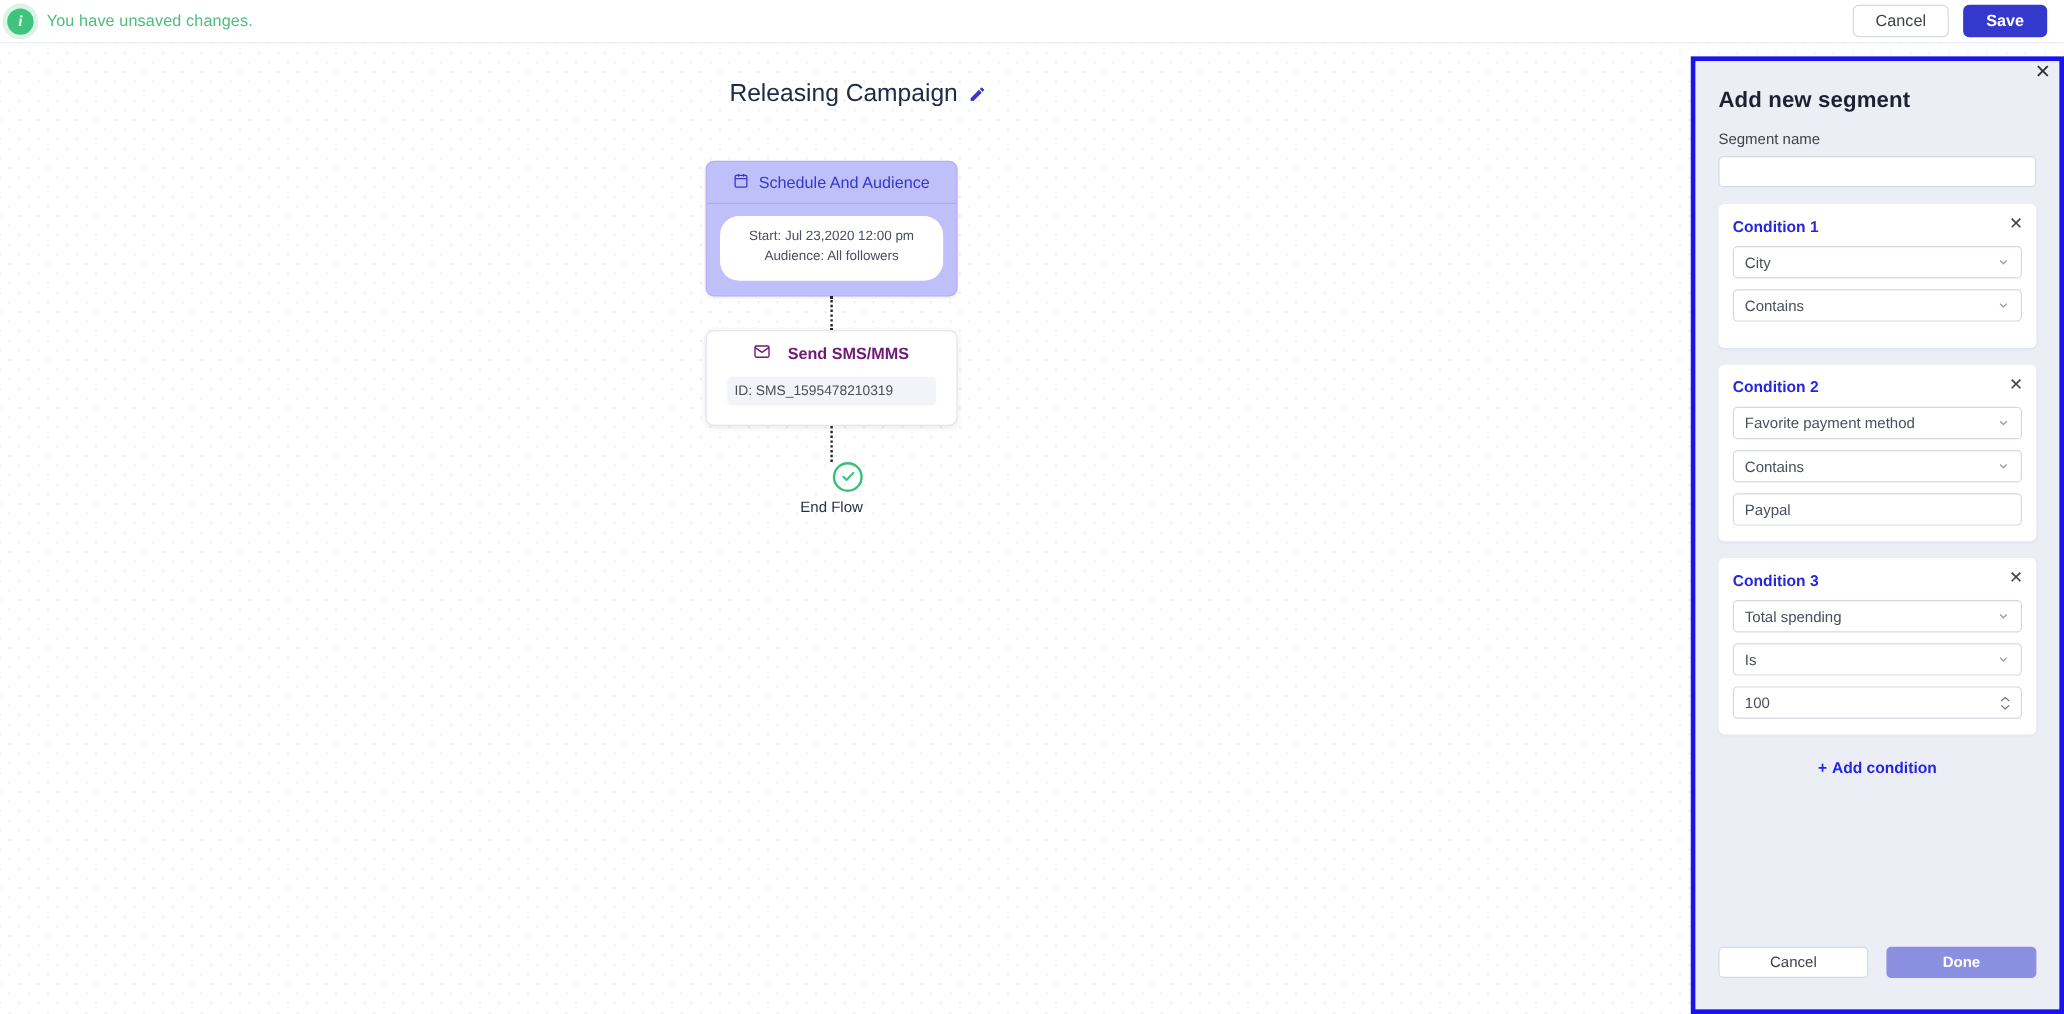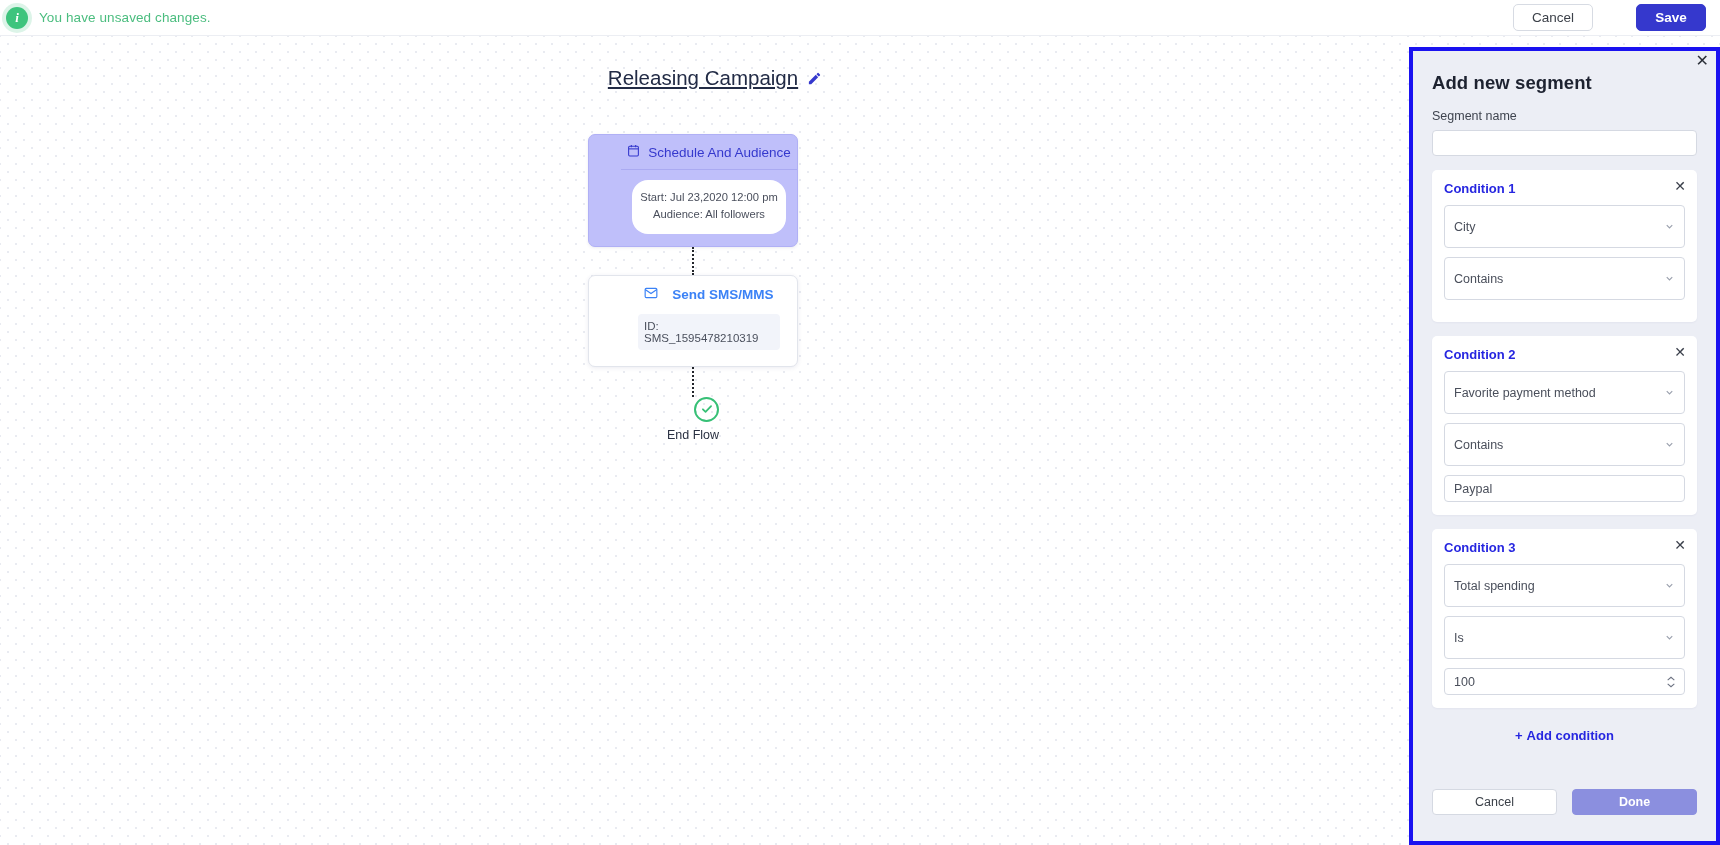--- a/index.html
+++ b/index.html
@@ -71,21 +71,20 @@
     background: #ffffff;
     border: 1px solid #d7dbe3;
     color: #3c4149;
   }
   .btn-save-top {
     background: #3538cd;
     border: 1px solid #3538cd;
     color: #ffffff;
     font-weight: bold;
     min-width: 70px;
-    margin-left: 31px;
   }
 
   
   .canvas {
     position: absolute;
     top: 36px; left: 0;
     width: 1720px; height: 809px;
     background-color: #ffffff;
     background-image:
       radial-gradient(circle, #e9ebf1 1px, transparent 1.1px),
@@ -100,21 +99,20 @@
     top: 30px;
     left: 0; right: 0;
     text-align: center;
     font-size: 20.5px;
     color: #222b45;
     display: flex;
     align-items: center;
     justify-content: center;
     gap: 9px;
     padding-right: 290px;
-    text-decoration: underline;
   }
   .pencil-icon {
     display: inline-flex;
     color: #3538cd;
     cursor: pointer;
   }
 
   
   .node-stack {
     position: absolute;
@@ -123,21 +121,20 @@
     width: 210px;
     display: flex;
     flex-direction: column;
     align-items: center;
   }
 
   .node {
     width: 210px;
     border-radius: 7px;
     cursor: pointer;
-    padding-left: 32px;
   }
   .node-schedule {
     background: #bfbffa;
     border: 1px solid #b0b0f5;
     box-shadow: 0 1px 3px rgba(60,60,120,0.10);
   }
   .node-head {
     height: 35px;
     display: flex;
     align-items: center;
@@ -157,21 +154,21 @@
     color: #4a4f5c;
     line-height: 1.55;
   }
 
   .node-sms {
     background: #ffffff;
     border: 1px solid #e2e5ec;
     box-shadow: 0 1px 4px rgba(60,60,120,0.10);
   }
   .node-sms .node-head {
-    color: #3b82f6;
+    color: #701a75;
     font-weight: bold;
     border-bottom: none;
     height: 38px;
     font-size: 13.5px;
     gap: 14px;
   }
   .node-sms .node-body {
     margin: 0 17px 16px 17px;
     background: #f2f4fa;
     border-radius: 4px;
@@ -280,21 +277,21 @@
     position: absolute;
     top: 9px; right: 11px;
     font-size: 14px;
     color: #3a3f4a;
     cursor: pointer;
     line-height: 1;
   }
   .select-box {
     position: relative;
     width: 100%;
-    height: 43px;
+    height: 27px;
     background: #ffffff;
     border: 1px solid #d5d9e2;
     border-radius: 4px;
     margin-bottom: 9px;
     display: flex;
     align-items: center;
     padding: 0 24px 0 9px;
     font-size: 12.5px;
     color: #4a4f5b;
     cursor: pointer;

